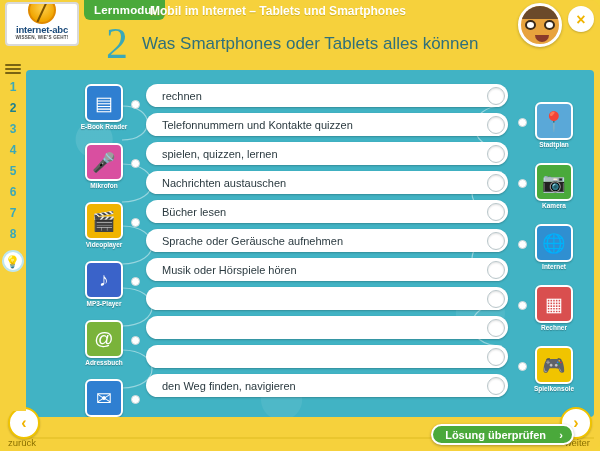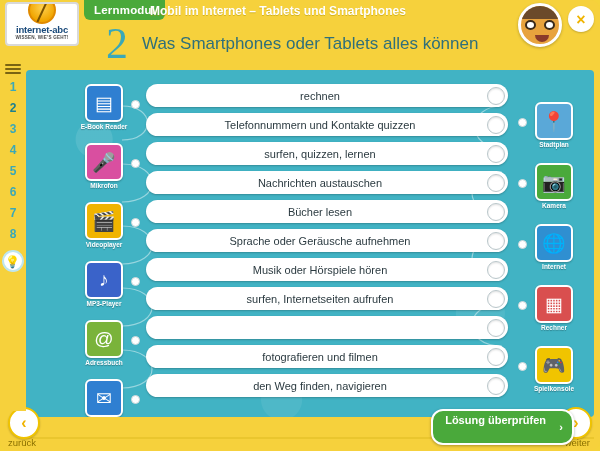--- a/index.html
+++ b/index.html
@@ -186,21 +186,21 @@
   
   #answers {
     position: absolute; left: 120px; right: 86px; top: 14px;
   }
   .answer-row {
     position: relative;
     height: 23px; margin-bottom: 6px;
     background: #ffffff;
     border-radius: 12px;
     box-shadow: 0 1px 2px rgba(0,0,0,.22);
-    display: flex; align-items: center; justify-content: center;
+    display: flex; align-items: center; 
     cursor: pointer;
   }
   .answer-text {
     font-size: 11px; color: #2b3a40;
     padding: 0 30px 0 16px;
     white-space: nowrap; overflow: hidden; text-overflow: ellipsis;
   }
   .answer-circle {
     position: absolute; right: 3px; top: 2.5px;
     width: 18px; height: 18px; border-radius: 50%;
@@ -210,21 +210,21 @@
   }
 
   
   #check-btn {
     position: absolute; right: 26px; bottom: 6px;
     background: #4aa93b;
     color: #ffffff;
     font-size: 11px; font-weight: bold;
     border: 2px solid #ffffff;
     border-radius: 12px;
-    padding: 3px 26px 17px 12px;
+    padding: 3px 26px 2px 12px;
     cursor: pointer;
     box-shadow: 0 1px 3px rgba(0,0,0,.3);
     z-index: 30;
   }
   #check-btn .arrow {
     position: absolute; right: 9px; top: 50%; transform: translateY(-50%);
     font-size: 11px;
   }
 
   
@@ -354,48 +354,46 @@
     <div id="answers">
       <div class="answer-row">
         <span class="answer-text">rechnen</span>
         <span class="answer-circle"></span>
       </div>
       <div class="answer-row">
         <span class="answer-text">Telefonnummern und Kontakte quizzen</span>
         <span class="answer-circle"></span>
       </div>
       <div class="answer-row">
-        <span class="answer-text">surfen, quizzen, lernen</span>
+        <span class="answer-text">spielen, quizzen, lernen</span>
         <span class="answer-circle"></span>
       </div>
       <div class="answer-row">
         <span class="answer-text">Nachrichten austauschen</span>
         <span class="answer-circle"></span>
       </div>
       <div class="answer-row">
         <span class="answer-text">Bücher lesen</span>
         <span class="answer-circle"></span>
       </div>
       <div class="answer-row">
         <span class="answer-text">Sprache oder Geräusche aufnehmen</span>
         <span class="answer-circle"></span>
       </div>
       <div class="answer-row">
         <span class="answer-text">Musik oder Hörspiele hören</span>
         <span class="answer-circle"></span>
       </div>
       <div class="answer-row">
-        <span class="answer-text">surfen, Internetseiten aufrufen</span>
-        <span class="answer-circle"></span>
-      </div>
-      <div class="answer-row">
-        <span class="answer-circle"></span>
-      </div>
-      <div class="answer-row">
-        <span class="answer-text">fotografieren und filmen</span>
+        <span class="answer-circle"></span>
+      </div>
+      <div class="answer-row">
+        <span class="answer-circle"></span>
+      </div>
+      <div class="answer-row">
         <span class="answer-circle"></span>
       </div>
       <div class="answer-row">
         <span class="answer-text">den Weg finden, navigieren</span>
         <span class="answer-circle"></span>
       </div>
     </div>
 
     <div class="icon-col right">
       <div class="icon-item" style="margin-bottom:14px;margin-top:18px;">

